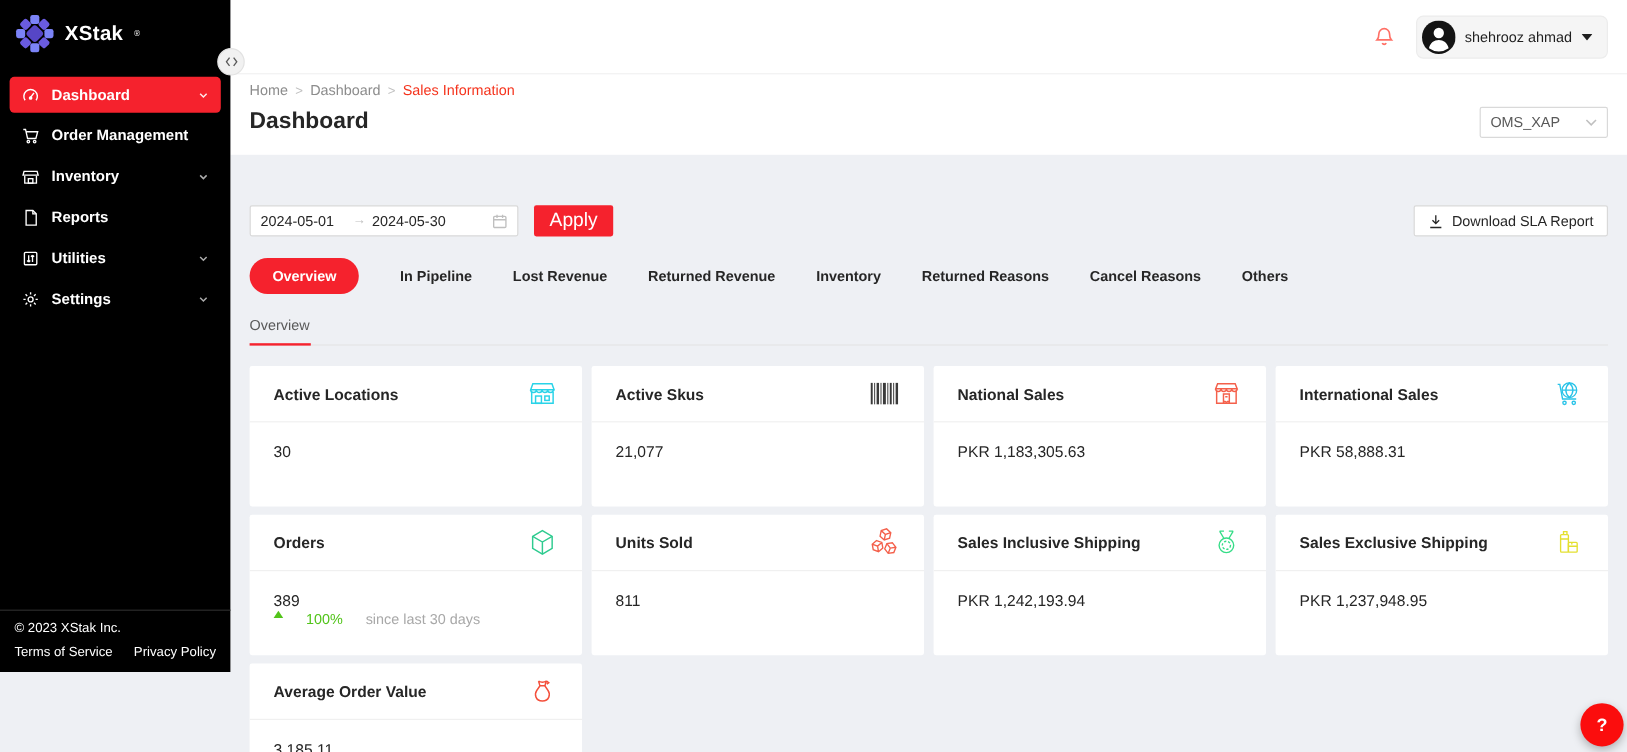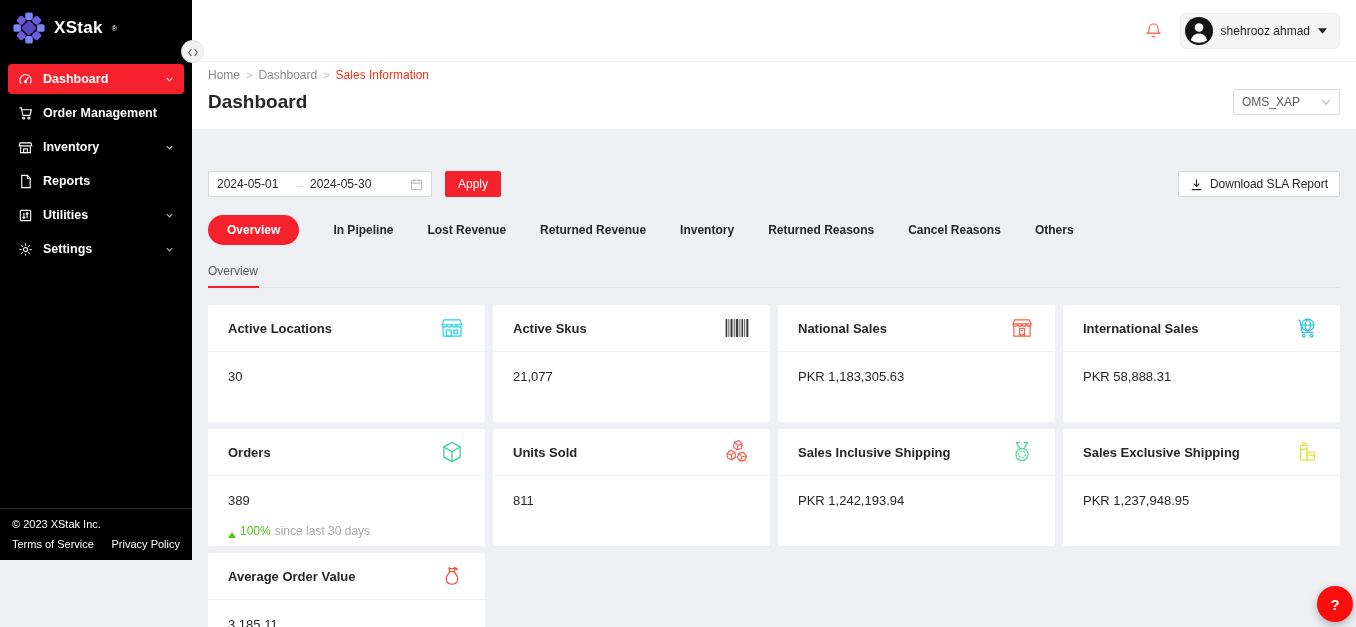--- a/index.html
+++ b/index.html
@@ -42,36 +42,36 @@
   .title-row { display:flex; align-items:center; justify-content:space-between; margin-top:7px; }
   .page-title { font-size:19px; font-weight:700; color:#262626; }
   .env-select { width:107px; border:1px solid #d9d9d9; border-radius:2px; background:#fff; padding:5px 8px; font-size:12px; color:#595959; display:flex; align-items:center; justify-content:space-between; cursor:pointer; }
   
   .content { flex:1; padding:42px 16px 0; overflow:hidden; }
   .toolbar { display:flex; align-items:center; }
   .date-range { width:224px; height:26px; background:#fff; border:1px solid #d9d9d9; border-radius:2px; display:flex; align-items:center; padding:0 8px; gap:5px; }
   .date-input { border:none; outline:none; width:72px; font-size:12px; color:#262626; font-family:inherit; background:transparent; padding:0; }
   .date-sep { color:#bfbfbf; font-size:11px; }
   .cal-icon { margin-left:auto; display:flex; cursor:pointer; }
-  .apply-btn { margin-left:13px; height:26px; padding:0 13px; background:var(--accent,#f5222d); border:none; border-radius:2px; color:#fff; font-size:12px; font-family:inherit; cursor:pointer; }
+  .apply-btn { margin-left:13px; height:26px; padding:0 13px; background:var(--accent,#f5222d); border:none; border-radius:2px; color:#fff; font-size:16px; font-family:inherit; cursor:pointer; }
   .download-btn { margin-left:auto; height:26px; background:#fff; border:1px solid #d9d9d9; border-radius:2px; display:flex; align-items:center; gap:7px; padding:0 11px; font-size:12px; color:#262626; font-family:inherit; cursor:pointer; }
   .tabs { margin-top:18px; display:flex; align-items:center; gap:34px; }
   .tab { font-size:12px; font-weight:600; color:#262626; cursor:pointer; }
   .tab.active { background:var(--accent,#f5222d); color:#fff; border-radius:15px; padding:8px 19px; font-weight:700; }
   .subtab-row { margin-top:13px; border-bottom:1px solid #e4e4e4; }
   .subtab { display:inline-block; font-size:12px; color:#595959; padding:6px 1px 8px 0; min-width:43px; border-bottom:2px solid var(--accent,#f5222d); margin-bottom:-1px; cursor:pointer; }
   .cards { margin-top:17px; display:grid; grid-template-columns:repeat(4,1fr); gap:7px 8px; grid-auto-rows:117px; }
   .card { background:#fff; border-radius:2px; overflow:hidden; }
   .card-head { height:47px; border-bottom:1px solid #f0f0f0; display:flex; align-items:center; justify-content:space-between; padding:0 20px; }
   .card-title { font-size:13px; font-weight:600; color:#262626; }
   .card-icon { display:flex; }
   .card-icon svg { width:26px; height:26px; display:block; }
   .card-body { padding:17px 20px 0; }
   .card-value { font-size:13px; color:#262626; }
-  .card-delta { margin-top:16px; font-size:12px; color:#a8a8a8; display:flex; align-items:flex-end; gap:4px; }
+  .card-delta { margin-top:1px; font-size:12px; color:#a8a8a8; display:flex; align-items:flex-start; gap:19px; }
   .trend-up { width:0; height:0; border-left:4px solid transparent; border-right:4px solid transparent; border-bottom:6px solid var(--positive,#52c41a); }
   .delta-val { color:var(--positive,#52c41a); }
   .help-btn { position:absolute; right:3px; bottom:5px; width:36px; height:36px; border-radius:50%; background:#fb0d0d; color:#fff; font-weight:700; font-size:15px; display:flex; align-items:center; justify-content:center; box-shadow:0 3px 8px rgba(0,0,0,.28); cursor:pointer; z-index:10; }
 </style>
 </head>
 <body>
 
 <aside class="sidebar">
   <div class="logo-row">
     <span class="logo-mark">

